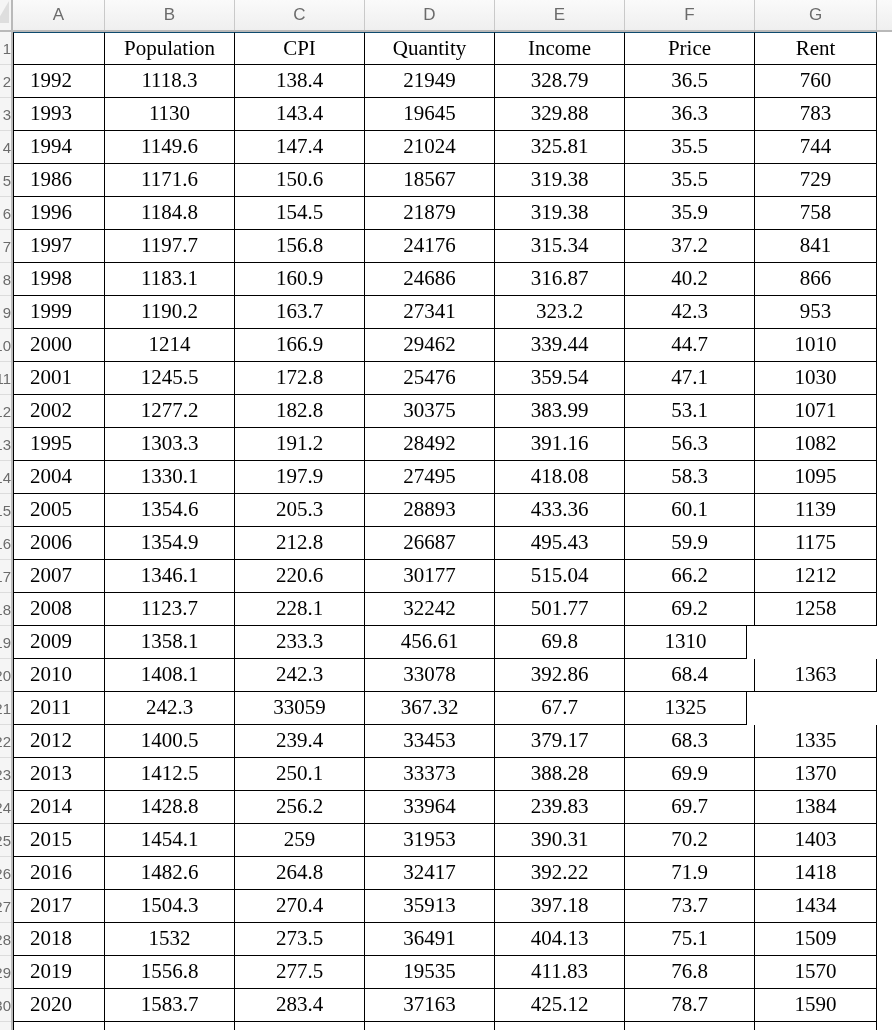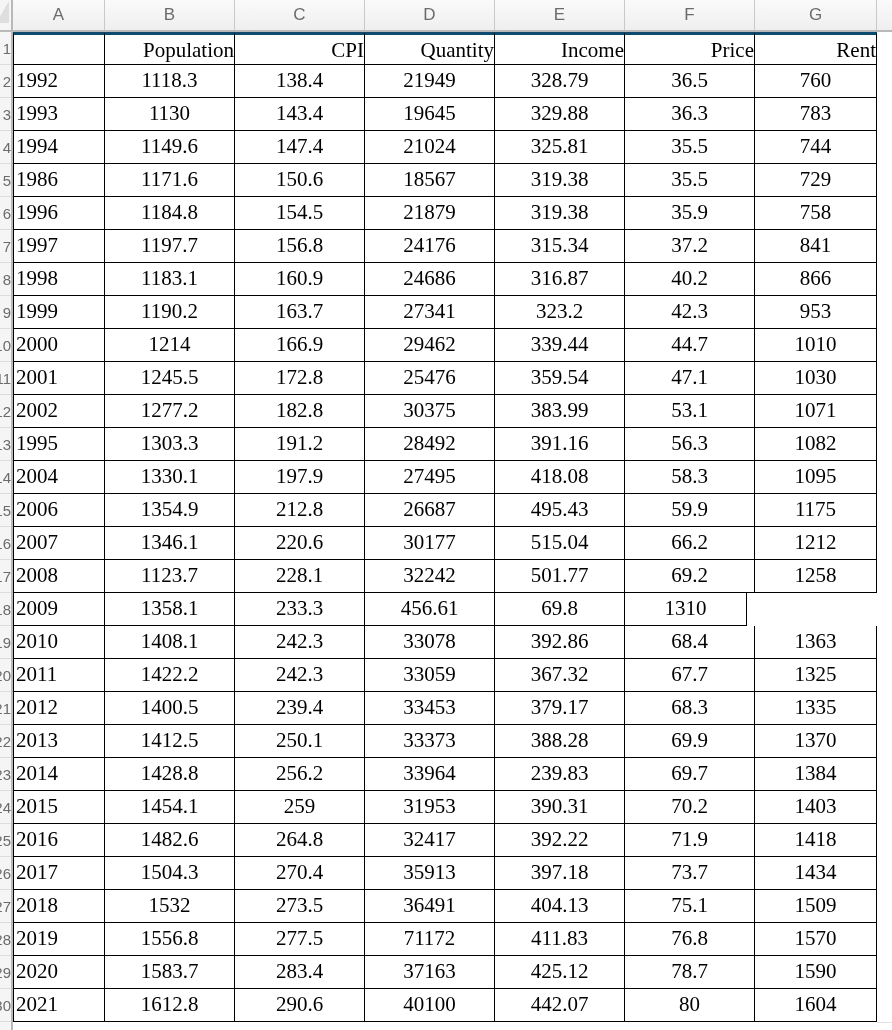--- a/index.html
+++ b/index.html
@@ -111,21 +111,21 @@
     overflow: hidden;
     white-space: nowrap;
     background: #ffffff;
     flex: 0 0 auto;
   }
   
   .bordered {
     border: 1px solid #000000;
     border-top: none;
   }
-  .grid-row.first-row .bordered { border-top: 3px solid #0c4a6e; text-align: right; }
+  .grid-row.first-row .bordered { border-top: 1px solid #0c4a6e; }
   .bordered + .bordered { border-left: none; }
 
   
   .empty-tail {
     height: 33px;
     border-bottom: 1px solid #e2e2e2;
     background: #ffffff;
     flex: 1 1 auto;
   }
 
@@ -141,21 +141,21 @@
   .col-header.c-a { width: 92px; }
   .col-header.c-b { width: 130px; }
   .col-header.c-c { width: 130px; }
   .col-header.c-d { width: 130px; }
   .col-header.c-e { width: 130px; }
   .col-header.c-f { width: 130px; }
   .col-header.c-g { width: 122px; }
   .col-header.c-tail { flex: 1 1 auto; width: auto; border-right: none; }
 
   
-  .cell.c-a { text-align: left; padding-left: 2px; }
+  .cell.c-a { text-align: left; padding-left: 16px; }
 </style>
 </head>
 <body>
 
 <div id="sheet">
 
   <div class="corner-box">
     <div class="corner-tri"></div>
   </div>
 
@@ -339,20 +339,30 @@
         <div class="cell bordered c-a">2004</div>
         <div class="cell bordered c-b">1330.1</div>
         <div class="cell bordered c-c">197.9</div>
         <div class="cell bordered c-d">27495</div>
         <div class="cell bordered c-e">418.08</div>
         <div class="cell bordered c-f">58.3</div>
         <div class="cell bordered c-g">1095</div>
         <div class="empty-tail"></div>
       </div>
       <div class="grid-row">
+        <div class="cell bordered c-a">2005</div>
+        <div class="cell bordered c-b">1354.6</div>
+        <div class="cell bordered c-c">205.3</div>
+        <div class="cell bordered c-d">28893</div>
+        <div class="cell bordered c-e">433.36</div>
+        <div class="cell bordered c-f">60.1</div>
+        <div class="cell bordered c-g">1139</div>
+        <div class="empty-tail"></div>
+      </div>
+      <div class="grid-row">
         <div class="cell bordered c-a">2006</div>
         <div class="cell bordered c-b">1354.9</div>
         <div class="cell bordered c-c">212.8</div>
         <div class="cell bordered c-d">26687</div>
         <div class="cell bordered c-e">495.43</div>
         <div class="cell bordered c-f">59.9</div>
         <div class="cell bordered c-g">1175</div>
         <div class="empty-tail"></div>
       </div>
       <div class="grid-row">
@@ -389,21 +399,20 @@
         <div class="cell bordered c-b">1408.1</div>
         <div class="cell bordered c-c">242.3</div>
         <div class="cell bordered c-d">33078</div>
         <div class="cell bordered c-e">392.86</div>
         <div class="cell bordered c-f">68.4</div>
         <div class="cell bordered c-g">1363</div>
         <div class="empty-tail"></div>
       </div>
       <div class="grid-row">
         <div class="cell bordered c-a">2011</div>
-        <div class="cell bordered c-b">1422.2</div>
         <div class="cell bordered c-c">242.3</div>
         <div class="cell bordered c-d">33059</div>
         <div class="cell bordered c-e">367.32</div>
         <div class="cell bordered c-f">67.7</div>
         <div class="cell bordered c-g">1325</div>
         <div class="empty-tail"></div>
       </div>
       <div class="grid-row">
         <div class="cell bordered c-a">2012</div>
         <div class="cell bordered c-b">1400.5</div>
@@ -471,21 +480,21 @@
         <div class="cell bordered c-d">36491</div>
         <div class="cell bordered c-e">404.13</div>
         <div class="cell bordered c-f">75.1</div>
         <div class="cell bordered c-g">1509</div>
         <div class="empty-tail"></div>
       </div>
       <div class="grid-row">
         <div class="cell bordered c-a">2019</div>
         <div class="cell bordered c-b">1556.8</div>
         <div class="cell bordered c-c">277.5</div>
-        <div class="cell bordered c-d">71172</div>
+        <div class="cell bordered c-d">19535</div>
         <div class="cell bordered c-e">411.83</div>
         <div class="cell bordered c-f">76.8</div>
         <div class="cell bordered c-g">1570</div>
         <div class="empty-tail"></div>
       </div>
       <div class="grid-row">
         <div class="cell bordered c-a">2020</div>
         <div class="cell bordered c-b">1583.7</div>
         <div class="cell bordered c-c">283.4</div>
         <div class="cell bordered c-d">37163</div>

